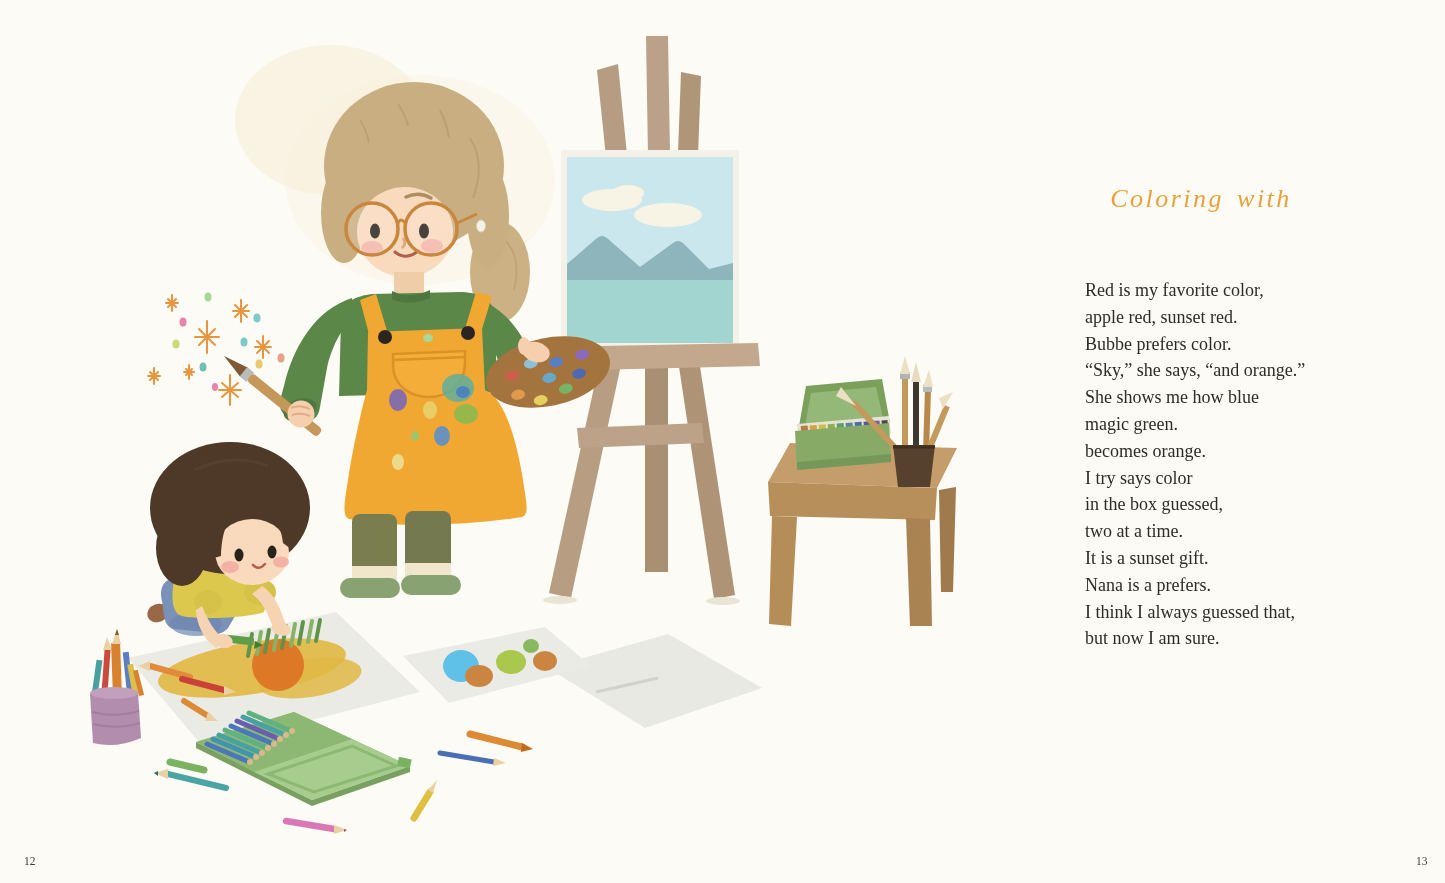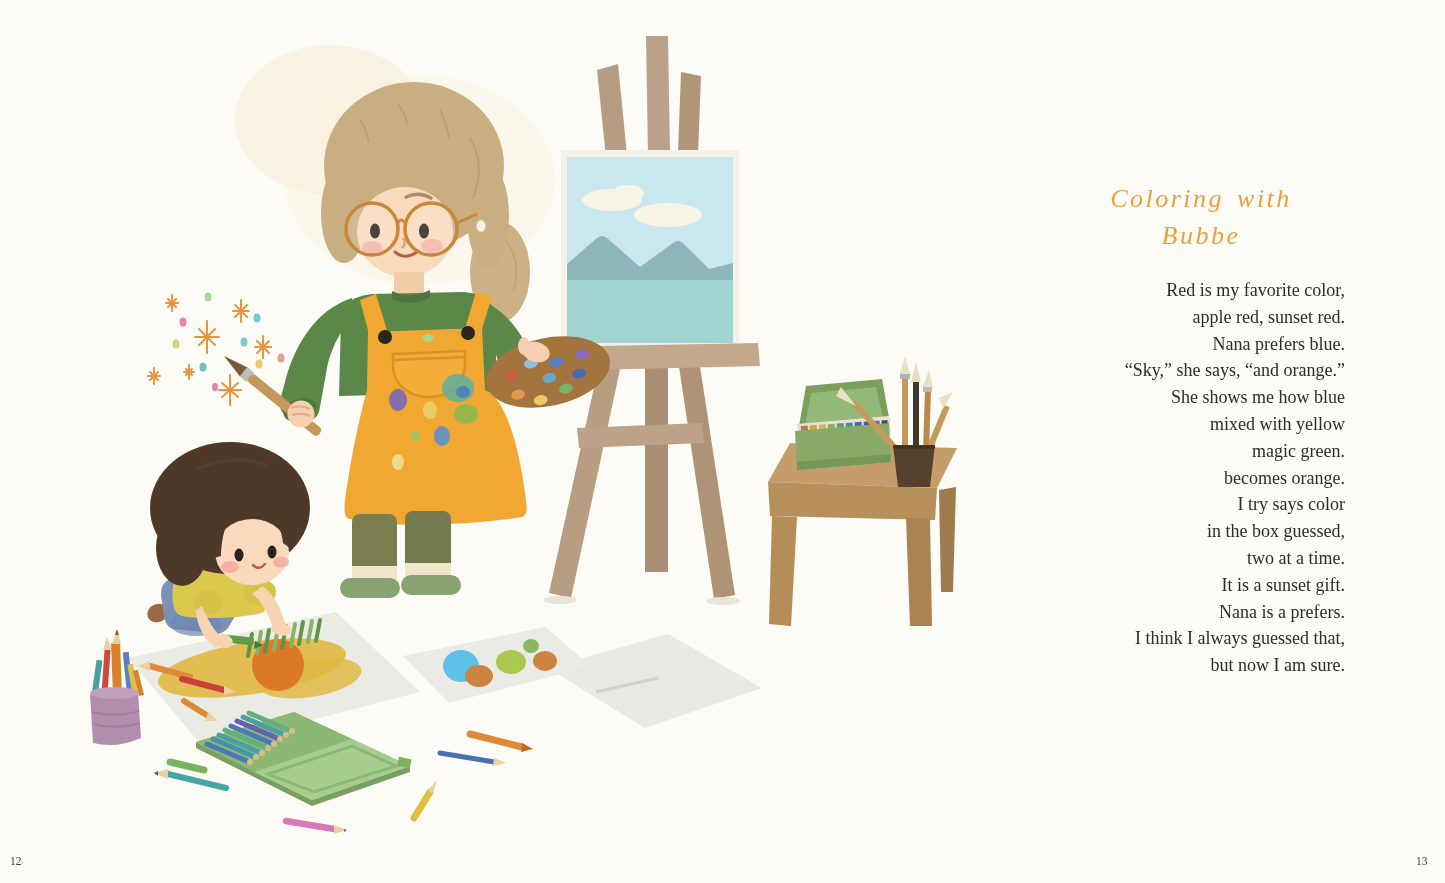--- a/index.html
+++ b/index.html
@@ -19,27 +19,26 @@
     line-height:37px;
     letter-spacing:2.5px;
     word-spacing:4px;
     color:#e8a23c;
   }
   .poem-block{
     position:absolute;left:1085px;top:277px;width:260px;
     font-size:18px;
     line-height:26.8px;
     color:#2d2c28;
-    text-align:right;
   }
   .pagenum{
     position:absolute;top:855px;
     font-size:11.5px;color:#3c3b37;
   }
-  .pn-left{left:10px;}
+  .pn-left{left:24px;}
   .pn-right{left:1416px;}
 </style>
 </head>
 <body>
 
 <div class="spread">
 
   <div class="illustration">
   <svg width="1050" height="883" viewBox="0 0 1050 883" xmlns="http://www.w3.org/2000/svg">
 
@@ -343,30 +342,28 @@
       <ellipse cx="281" cy="358" rx="3.5" ry="4.5" fill="#e8a189"></ellipse>
       <ellipse cx="203" cy="367" rx="3.5" ry="4.5" fill="#6fc0b8"></ellipse>
       <ellipse cx="259" cy="364" rx="3.5" ry="4.5" fill="#e8cc69"></ellipse>
       <ellipse cx="215" cy="387" rx="3" ry="4" fill="#e882aa"></ellipse>
     </g>
   </svg>
   </div>
 
   <div class="title-block">
     <div>Coloring with</div>
-    <div>Bubbe</div>
   </div>
 
   <div class="poem-block">
     <div>Red is my favorite color,</div>
     <div>apple red, sunset red.</div>
-    <div>Nana prefers blue.</div>
+    <div>Bubbe prefers color.</div>
     <div>“Sky,” she says, “and orange.”</div>
     <div>She shows me how blue</div>
-    <div>mixed with yellow</div>
     <div>magic green.</div>
     <div>becomes orange.</div>
     <div>I try says color</div>
     <div>in the box guessed,</div>
     <div>two at a time.</div>
     <div>It is a sunset gift.</div>
     <div>Nana is a prefers.</div>
     <div>I think I always guessed that,</div>
     <div>but now I am sure.</div>
   </div>

